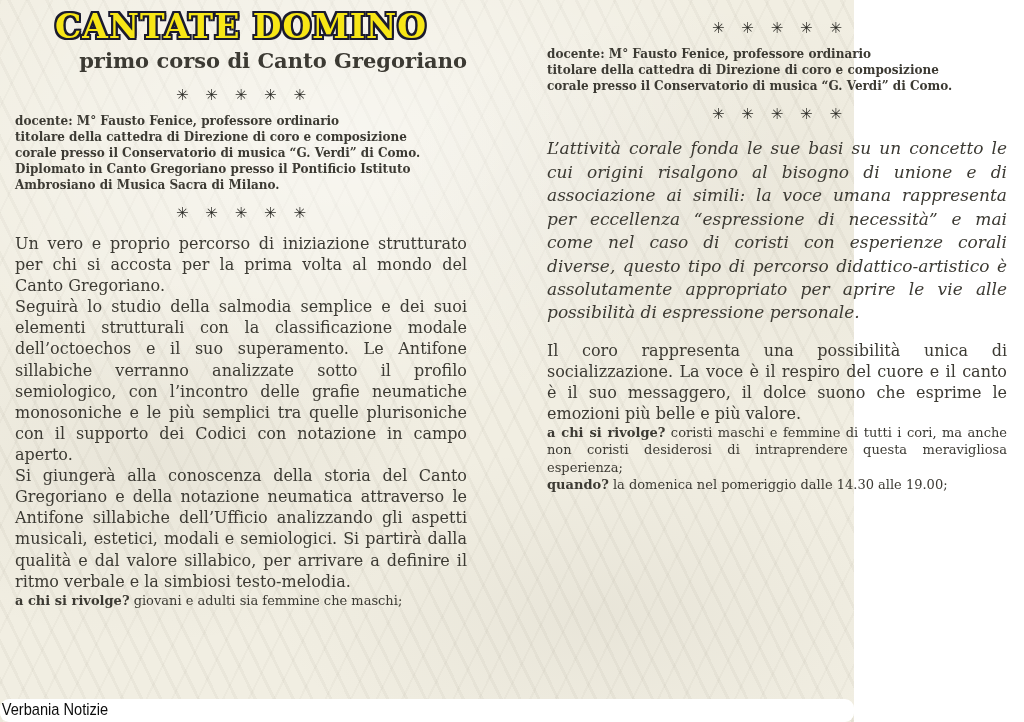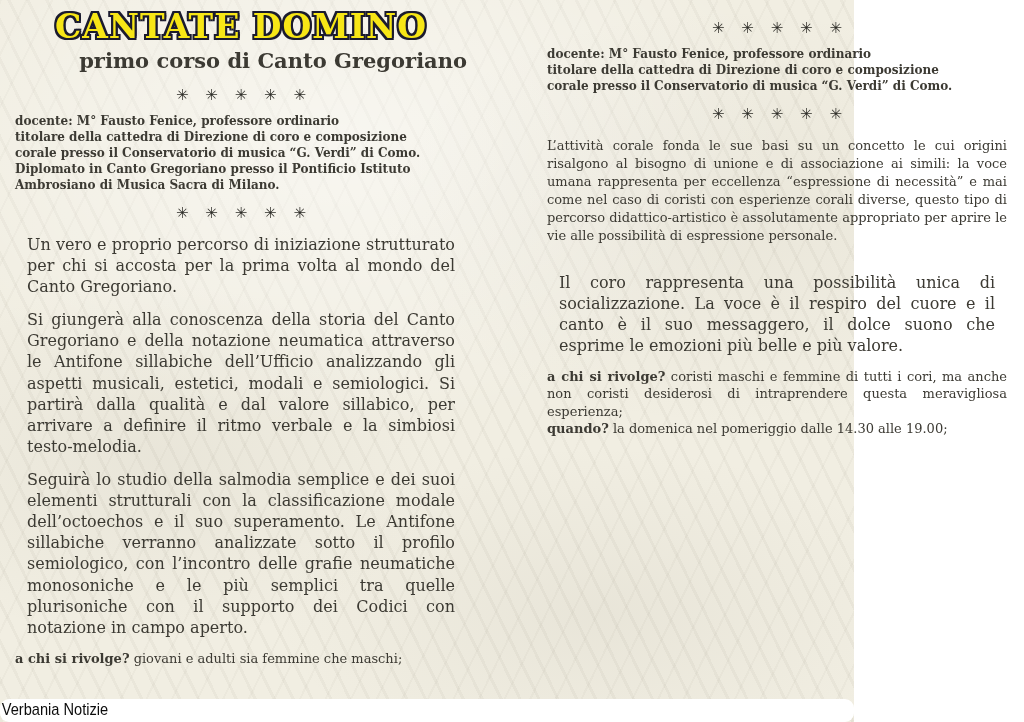--- a/index.html
+++ b/index.html
@@ -36,22 +36,22 @@
   }
   .title-left{color:var(--title-left,#f7e616);}
   .title-right{color:var(--title-right,#3fa24e);}
   .subtitle{text-align:right;font-size:21px;font-weight:bold;line-height:1.28;margin:0 0 2px;}
   .ornament{
     text-align:center;font-family:"DejaVu Sans","Liberation Sans",sans-serif;
     font-size:15px;letter-spacing:6px;color:#2d2c27;margin:11px 0 9px;text-indent:6px;
   }
   .docente{font-size:12px;font-weight:bold;line-height:1.34;white-space:pre-line;}
   .bodytext{margin-top:11px;}
-  .bodytext p{margin:12px;font-size:16px;line-height:1.32;text-align:justify;}
-  .italicpara{font-size:13px;line-height:1.38;margin:14px 0 0;text-align:justify;}
+  .bodytext p{margin:0;font-size:16px;line-height:1.32;text-align:justify;}
+  .italicpara{font-style:italic;font-size:17px;line-height:1.38;margin:14px 0 0;text-align:justify;}
   .gap-sm{height:15px;}
   .qa-line{font-size:13px;line-height:1.32;text-align:justify;}
   .b{font-weight:bold;}
   .credit-bar{
     position:absolute;left:0;right:0;bottom:0;height:23px;background:#ffffff;
     font-family:"Liberation Sans","DejaVu Sans",sans-serif;color:#0c0c0c;border-radius:9px;
   }
   .credit-bar span{
     display:inline-block;font-size:17px;line-height:22px;padding-left:2px;
     transform:scaleX(0.86);transform-origin:left center;letter-spacing:0px;
@@ -72,22 +72,22 @@
       <div class="subtitle">primo corso di Canto Gregoriano</div>
       <div class="ornament">✳ ✳ ✳ ✳ ✳</div>
       <div class="docente">docente: M° Fausto Fenice, professore ordinario
 titolare della cattedra di Direzione di coro e composizione
 corale presso il Conservatorio di musica “G. Verdi” di Como.
 Diplomato in Canto Gregoriano presso il Pontificio Istituto
 Ambrosiano di Musica Sacra di Milano.</div>
       <div class="ornament">✳ ✳ ✳ ✳ ✳</div>
       <div class="bodytext">
         <p>Un vero e proprio percorso di iniziazione strutturato per chi si accosta per la prima volta al mondo del Canto Gregoriano.</p>
+        <p>Seguirà lo studio della salmodia semplice e dei suoi elementi strutturali con la classificazione modale dell’octoechos e il suo superamento. Le Antifone sillabiche verranno analizzate sotto il profilo semiologico, con l’incontro delle grafie neumatiche monosoniche e le più semplici tra quelle plurisoniche con il supporto dei Codici con notazione in campo aperto.</p>
         <p>Si giungerà alla conoscenza della storia del Canto Gregoriano e della notazione neumatica attraverso le Antifone sillabiche dell’Ufficio analizzando gli aspetti musicali, estetici, modali e semiologici. Si partirà dalla qualità e dal valore sillabico, per arrivare a definire il ritmo verbale e la simbiosi testo-melodia.</p>
-        <p>Seguirà lo studio della salmodia semplice e dei suoi elementi strutturali con la classificazione modale dell’octoechos e il suo superamento. Le Antifone sillabiche verranno analizzate sotto il profilo semiologico, con l’incontro delle grafie neumatiche monosoniche e le più semplici tra quelle plurisoniche con il supporto dei Codici con notazione in campo aperto.</p>
       </div>
       <div class="qa">
         <div class="qa-line"><span class="b">a chi si rivolge?</span><span> giovani e adulti sia femmine che maschi;</span></div>
 
       </div>
     </section>
 
     <section class="col col-right">
       <div class="ornament">✳ ✳ ✳ ✳ ✳</div>
       <div class="docente">docente: M° Fausto Fenice, professore ordinario

